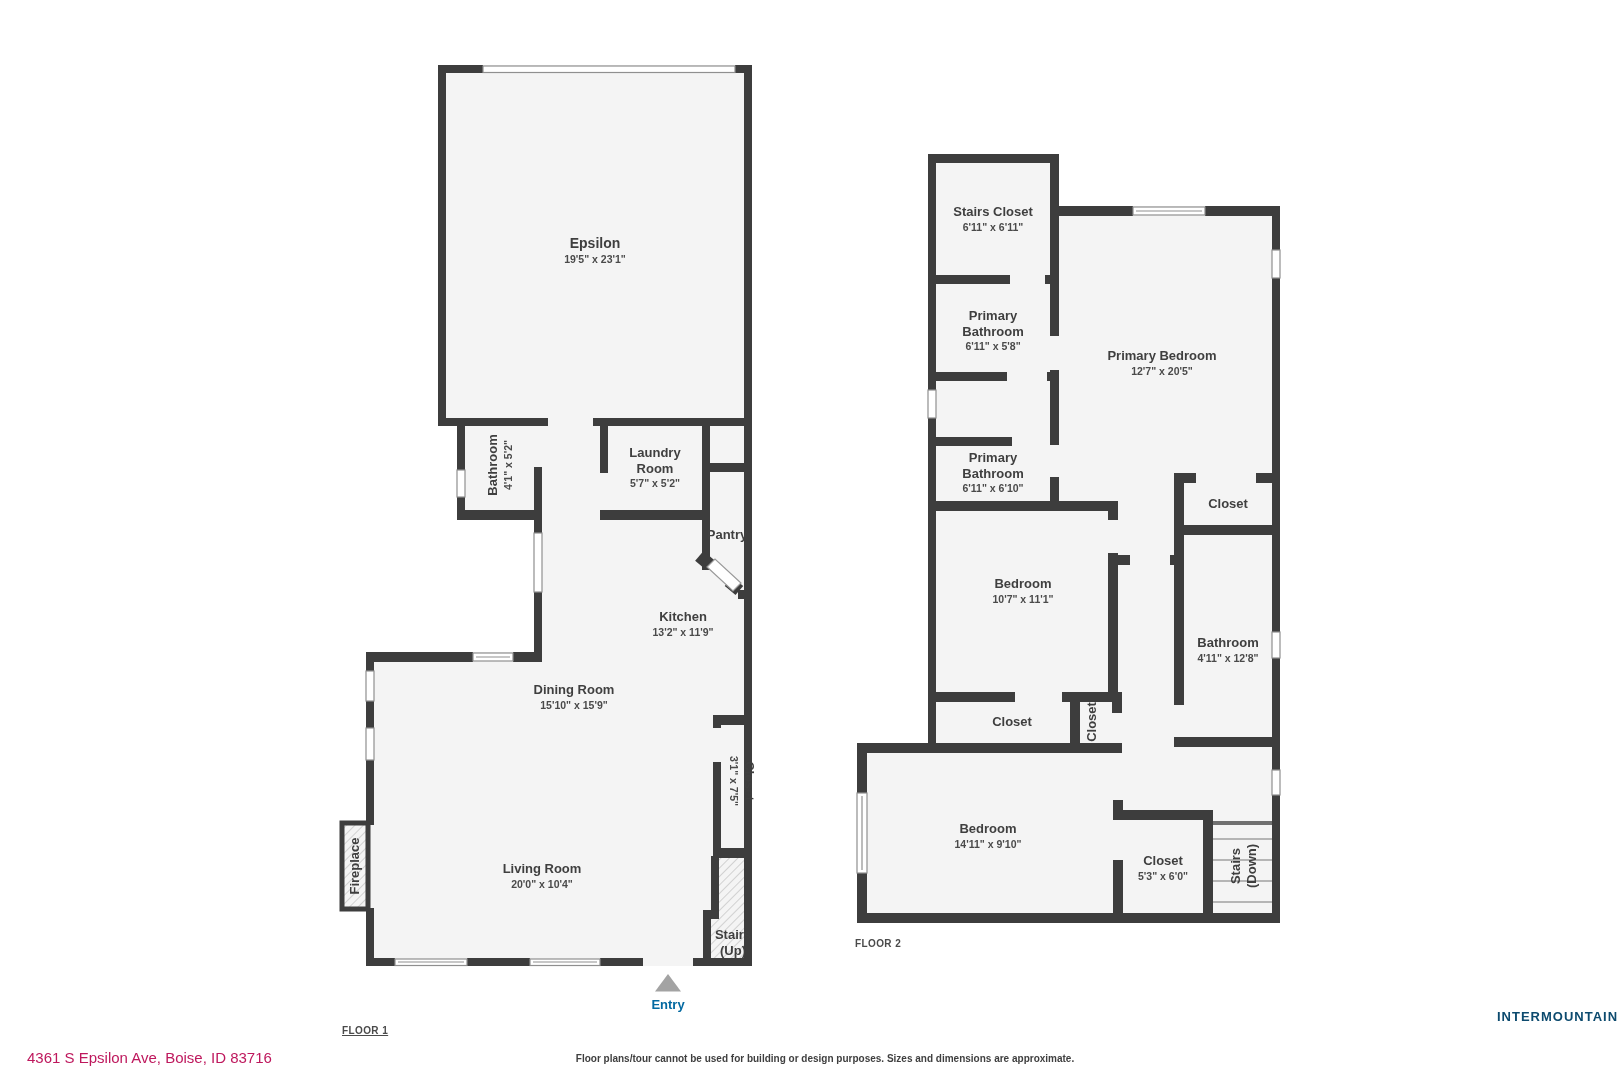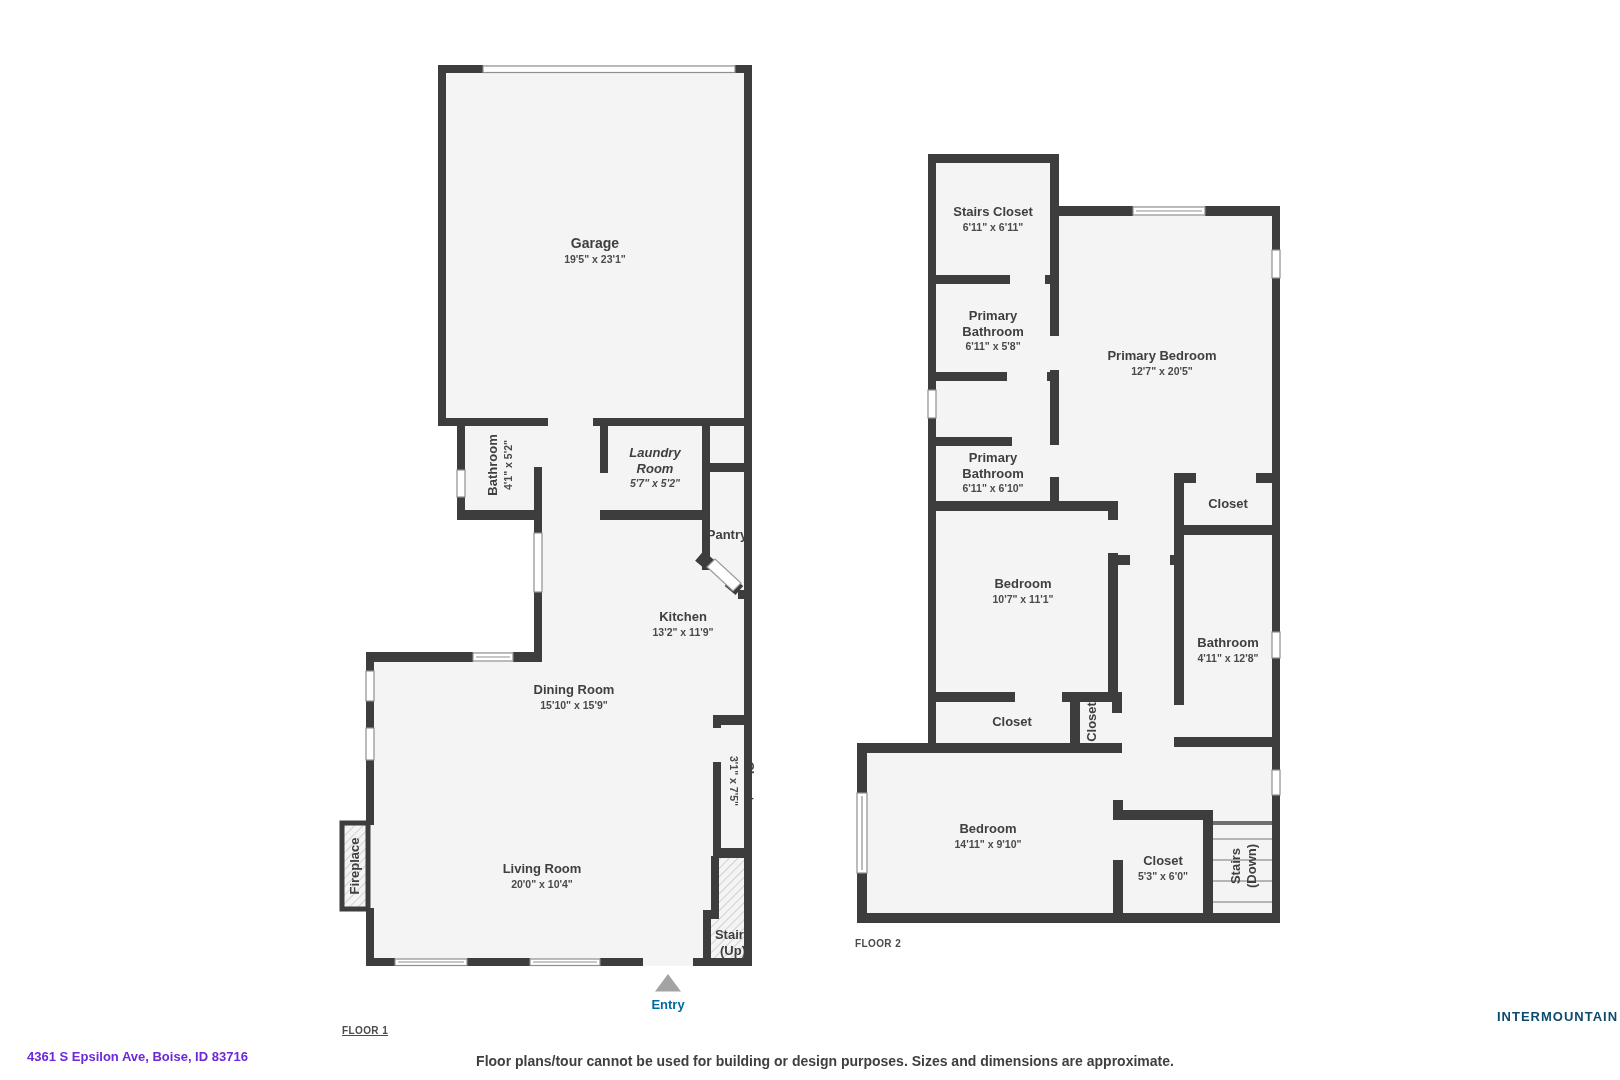--- a/index.html
+++ b/index.html
@@ -15,22 +15,22 @@
   .lbl .nm{display:block;font-weight:bold;font-size:13px;}
   .lbl .nm.big{font-size:14px;}
   .lbl .dm{display:block;font-weight:600;font-size:10.5px;color:#4a4a4a;line-height:15px;}
   .lbl.wrap{white-space:normal;}
   .rotccw{transform:translate(-50%,-50%) rotate(-90deg);}
   .rotcw{transform:translate(-50%,-50%) rotate(90deg);}
   .floor-tag{
     position:absolute;font-size:10px;font-weight:bold;color:#4a4a4a;letter-spacing:.4px;
   }
   .entry-lbl{position:absolute;transform:translate(-50%,0);font-size:13px;font-weight:bold;color:#0369a1;}
-  .address{position:absolute;left:27px;top:1049px;font-size:13px;font-weight:bold;color:#6d28d9;}
-  .disclaimer{position:absolute;left:825px;top:1053px;transform:translate(-50%,0);font-size:14px;font-weight:bold;color:#3f3f3f;white-space:nowrap;}
+  .address{position:absolute;left:27px;top:1049px;font-size:15px;font-weight:normal;color:#be185d;}
+  .disclaimer{position:absolute;left:825px;top:1053px;transform:translate(-50%,0);font-size:10px;font-weight:bold;color:#3f3f3f;white-space:nowrap;}
   .watermark{position:absolute;left:1497px;top:1009px;font-size:13px;font-weight:bold;color:#0c4a6e;letter-spacing:1px;white-space:nowrap;}
 </style>
 </head>
 <body>
 
 <svg class="plan-svg" viewBox="0 0 1620 1080" xmlns="http://www.w3.org/2000/svg">
   <defs>
     <pattern id="hatch" width="6" height="6" patternUnits="userSpaceOnUse" patternTransform="rotate(45)">
       <rect width="6" height="6" fill="#f4f4f4"></rect>
       <line x1="0" y1="0" x2="0" y2="6" stroke="#c2c2c2" stroke-width="1.4"></line>
@@ -171,30 +171,30 @@
     <rect x="1272" y="250" width="8" height="28"></rect>
     <rect x="1272" y="632" width="8" height="26"></rect>
     <rect x="1272" y="770" width="8" height="25"></rect>
     <rect x="857" y="793" width="10" height="80"></rect>
     <line x1="1136" y1="211" x2="1202" y2="211"></line>
     <line x1="862" y1="796" x2="862" y2="870"></line>
   </g>
 </svg>
 
 <div class="lbl" style="left:595px;top:251px;">
-  <span class="nm big">Garage</span>
+  <span class="nm big">Epsilon</span>
   <span class="dm">19'5" x 23'1"</span>
 </div>
 
 <div class="lbl rotccw" style="left:500px;top:465px;">
   <span class="nm">Bathroom</span>
   <span class="dm">4'1" x 5'2"</span>
 </div>
 
-<div class="lbl wrap" style="left:655px;top:468px;width:76px;font-style:italic;">
+<div class="lbl wrap" style="left:655px;top:468px;width:76px;">
   <span class="nm">Laundry Room</span>
   <span class="dm">5'7" x 5'2"</span>
 </div>
 
 <div class="lbl" style="left:727px;top:535px;">
   <span class="nm">Pantry</span>
 </div>
 
 <div class="lbl" style="left:683px;top:624px;">
   <span class="nm">Kitchen</span>

